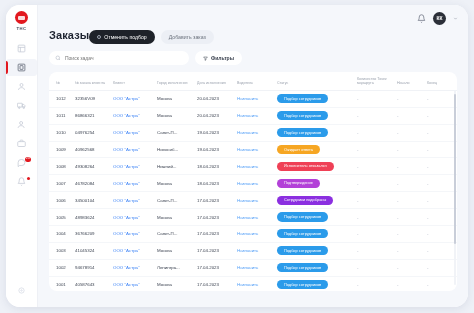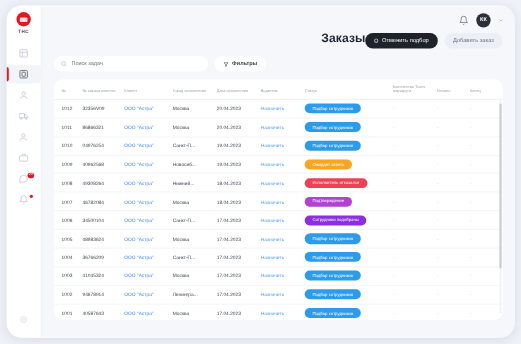--- a/index.html
+++ b/index.html
@@ -89,21 +89,21 @@
   .avatar {
     width: 13px; height: 13px; border-radius: 50%;
     background: #2b2f38; color: #fff;
     font-size: 5px; font-weight: bold;
     display: flex; align-items: center; justify-content: center;
   }
   .chev { width: 5px; height: 5px; color:#9aa1ad; }
 
   .page-head {
     padding: 0 11px;
-    display: flex; align-items: flex-start; justify-content: flex-end;
+    display: flex; align-items: flex-start; justify-content: flex-start;
     margin-top: -2px;
   }
   .page-title { font-size: 11px; font-weight: bold; color: #1d2330; letter-spacing: .1px; }
   .head-actions { display: flex; align-items: center; gap: 6px; margin-top: 1px;}
   .btn {
     border-radius: 10px; font-size: 5.2px;
     display: inline-flex; align-items: center; gap: 3px;
     padding: 4px 8px; white-space: nowrap; cursor: pointer;
     border: none;
   }

